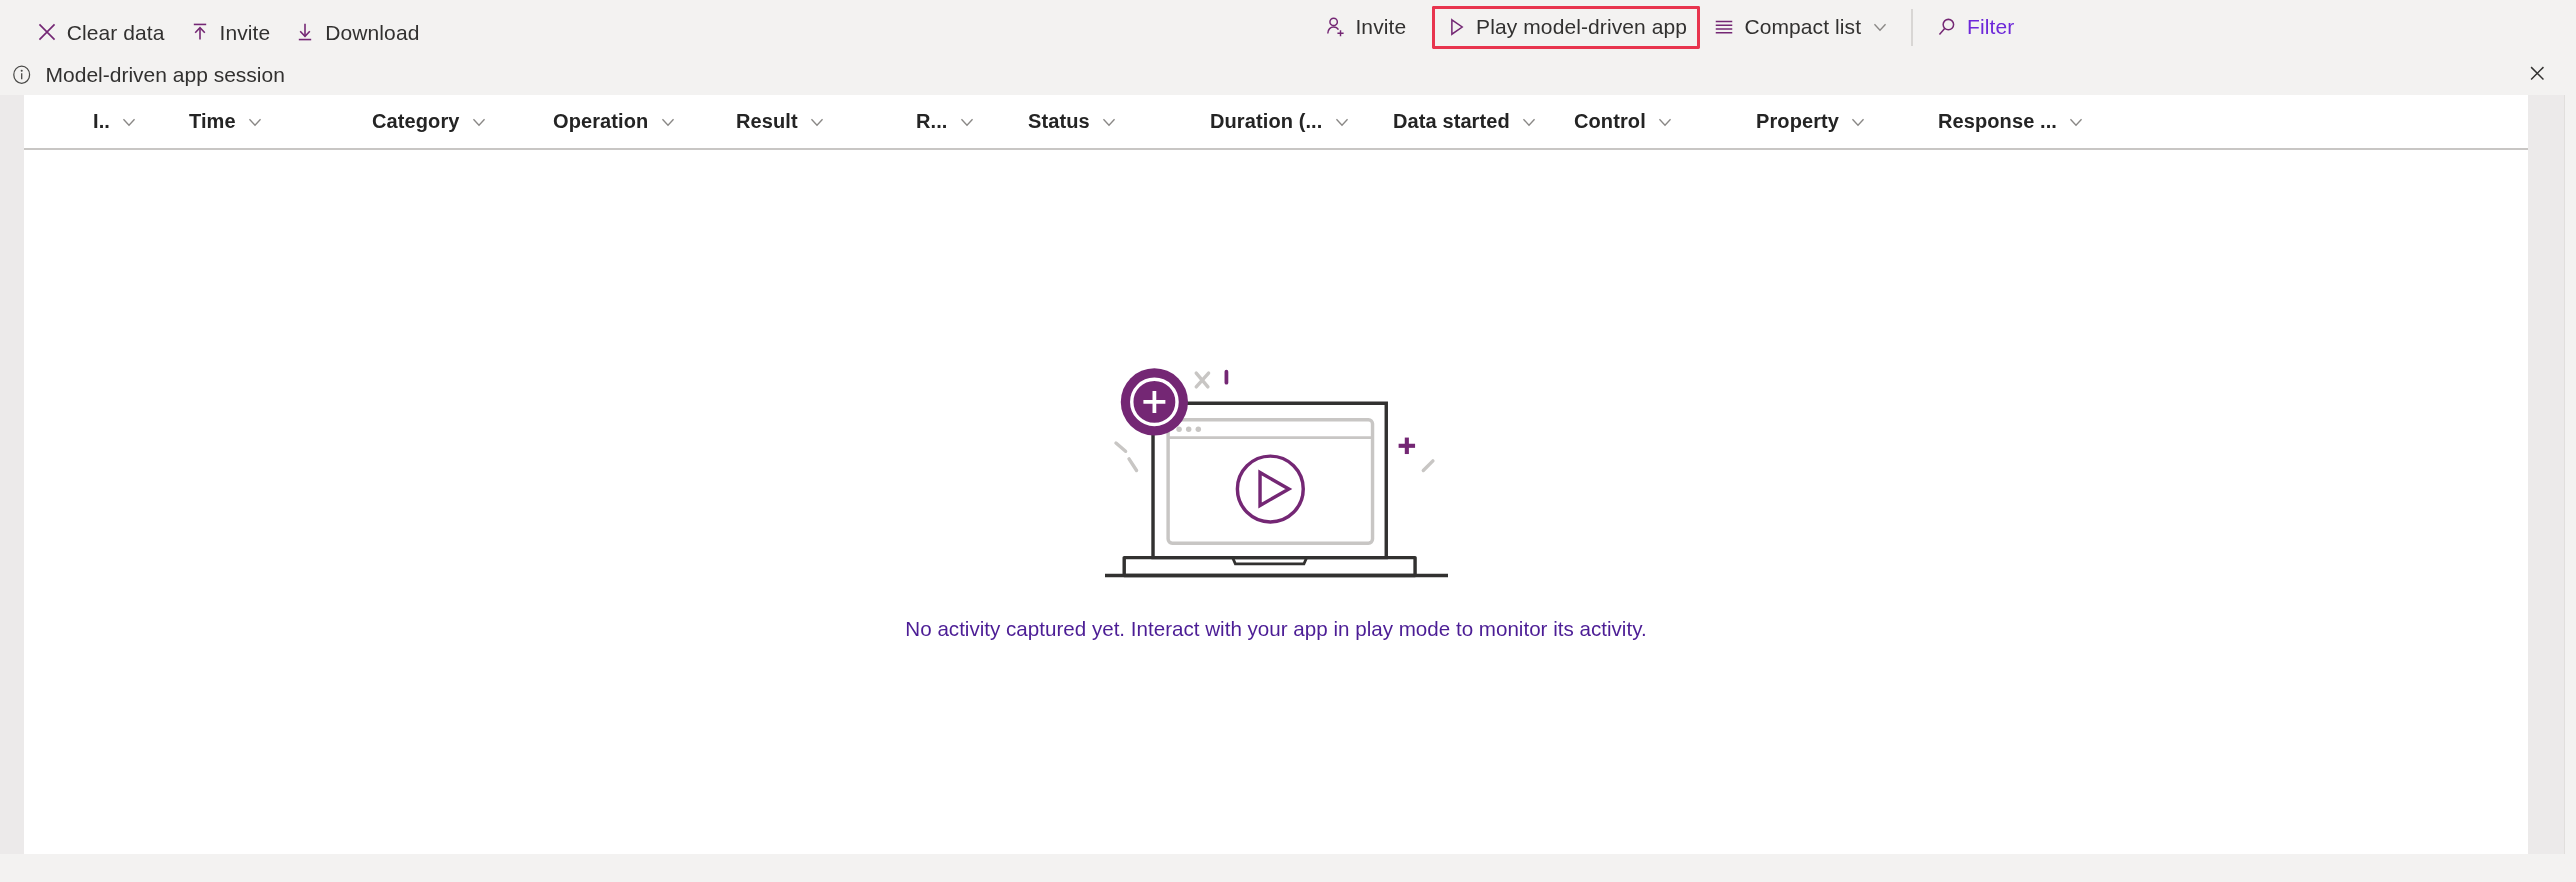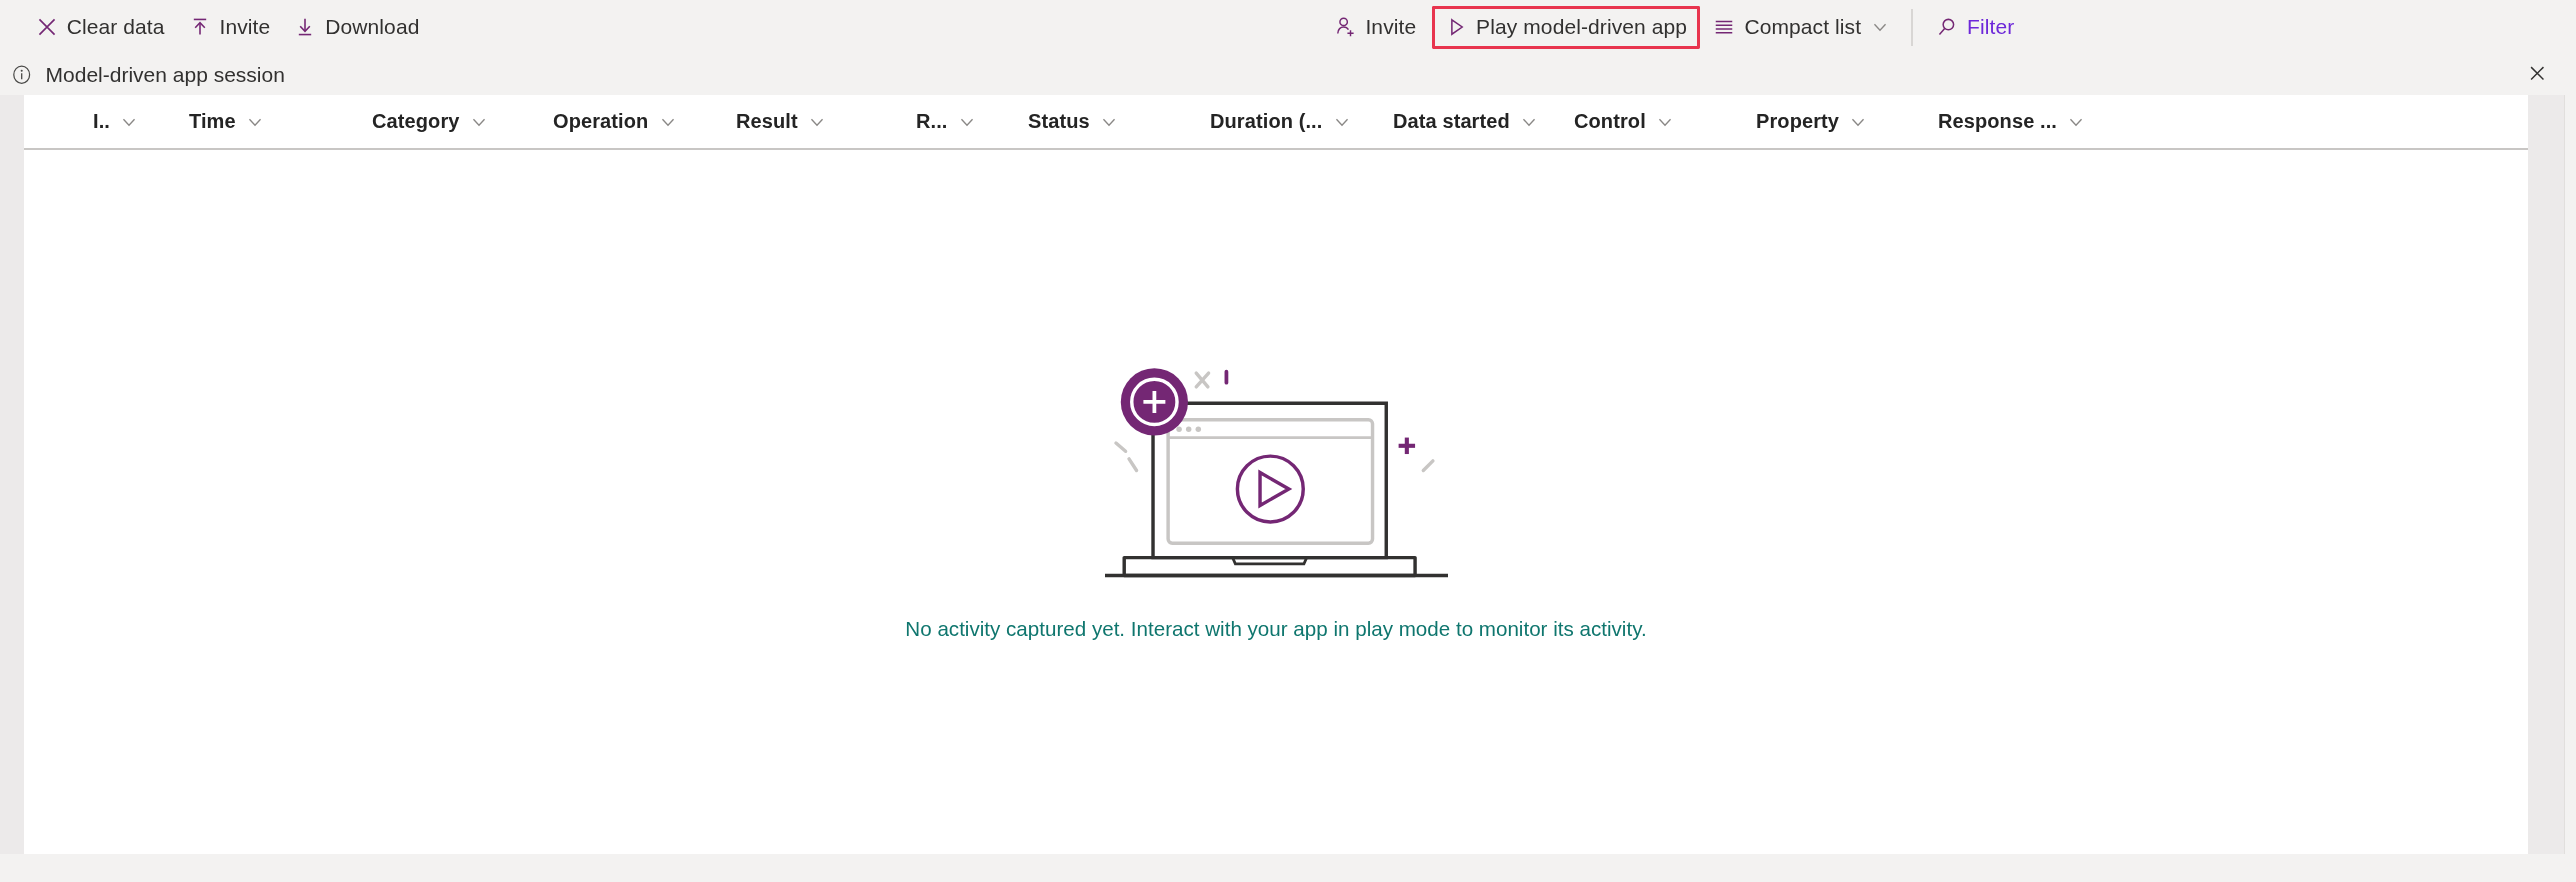--- a/index.html
+++ b/index.html
@@ -19,21 +19,21 @@
     background: #f3f2f1;
   }
 
   
   .command-bar {
     position: absolute;
     left: 0; top: 0;
     width: 2056px; height: 54px;
     background: #f3f2f1;
     display: flex;
-    align-items: center;
+    align-items: flex-end;
   }
   .cmd-left {
     display: flex;
     align-items: center;
     margin-left: 23.4px;
   }
   .cmd-right {
     position: absolute;
     right: 30px;
     top: 0;
@@ -69,21 +69,21 @@
     display: inline-flex;
     align-items: center;
   }
   .cmd-btn.disabled .cmd-label { color: #6d28d9; }
 
   .highlight-box {
     border: 3.4px solid #e8344e;
     border-radius: 1.4px;
     padding-left: 9.6px;
     padding-right: 9.6px;
-    margin-left: 4px;
+    margin-left: 14px;
     margin-right: 1.4px;
   }
 
   .cmd-sep {
     width: 1.4px;
     height: 37px;
     background: #d8d6d4;
     margin: 0 11px;
     flex: none;
   }
@@ -207,21 +207,21 @@
   .illustration { margin-bottom: 20.6px; }
   .empty-title {
     font-size: 23px;
     font-weight: bold;
     color: #3b3a39;
     margin-bottom: 25px;
     text-align: center;
   }
   .empty-sub {
     font-size: 20.6px;
-    color: #0f766e;
+    color: #4c1d95;
     text-align: center;
   }
 </style>
 </head>
 <body>
 
 <div class="app">
 
   <div class="command-bar">
 

